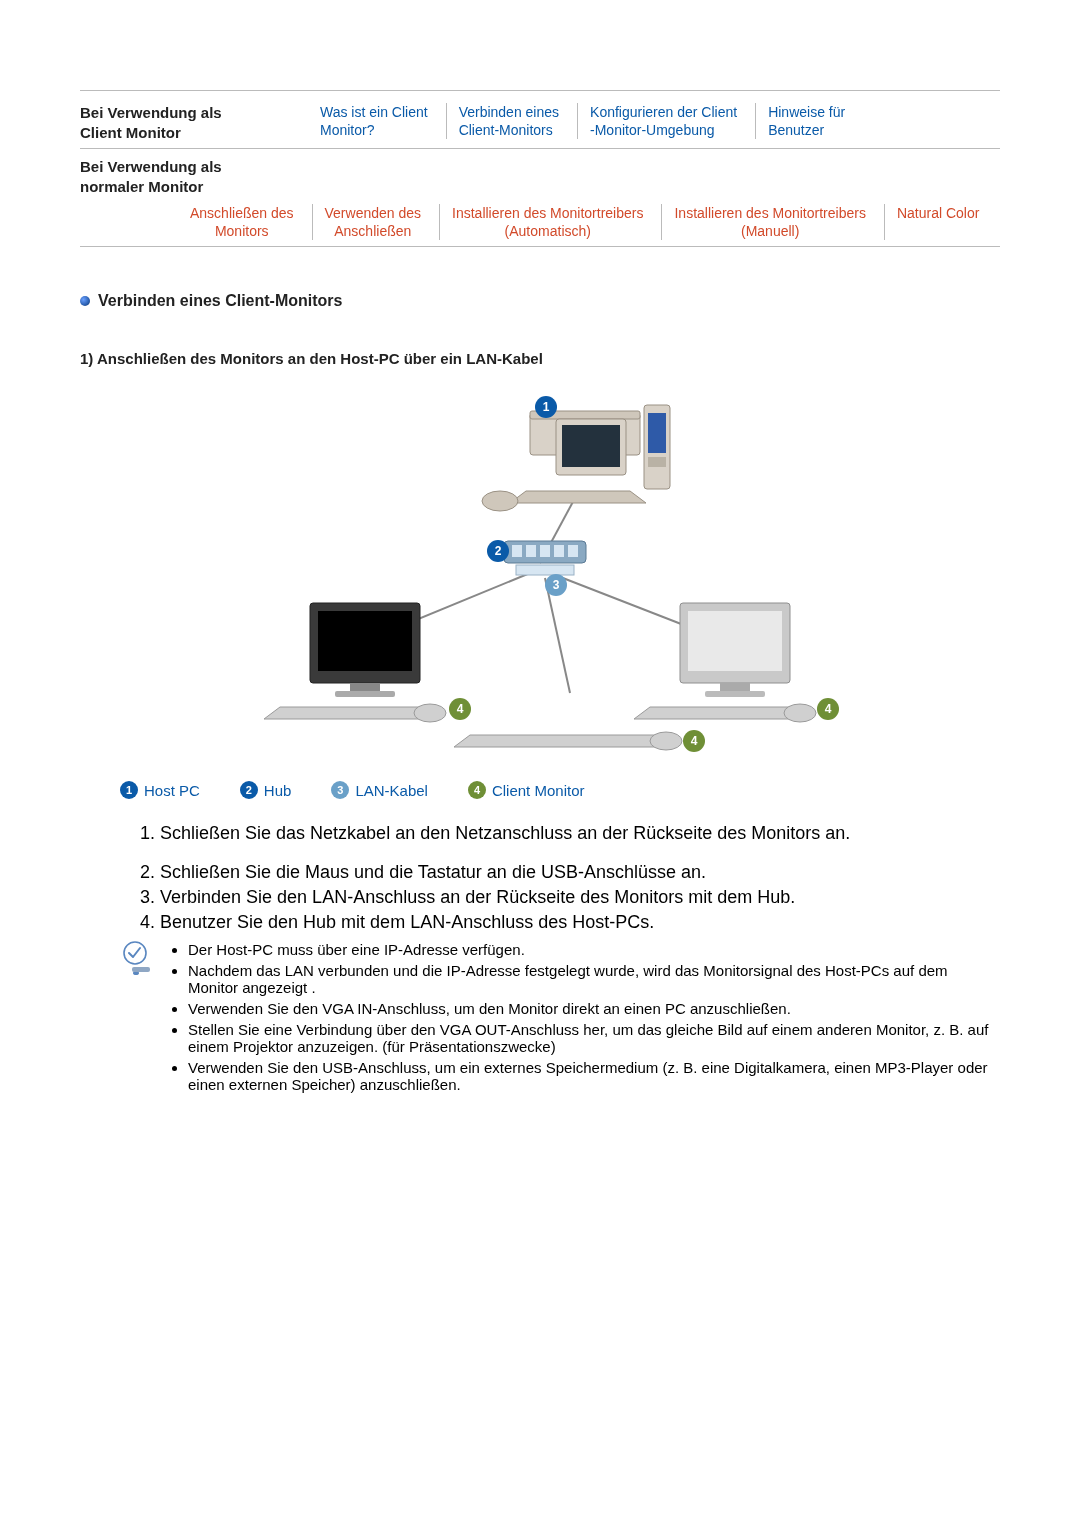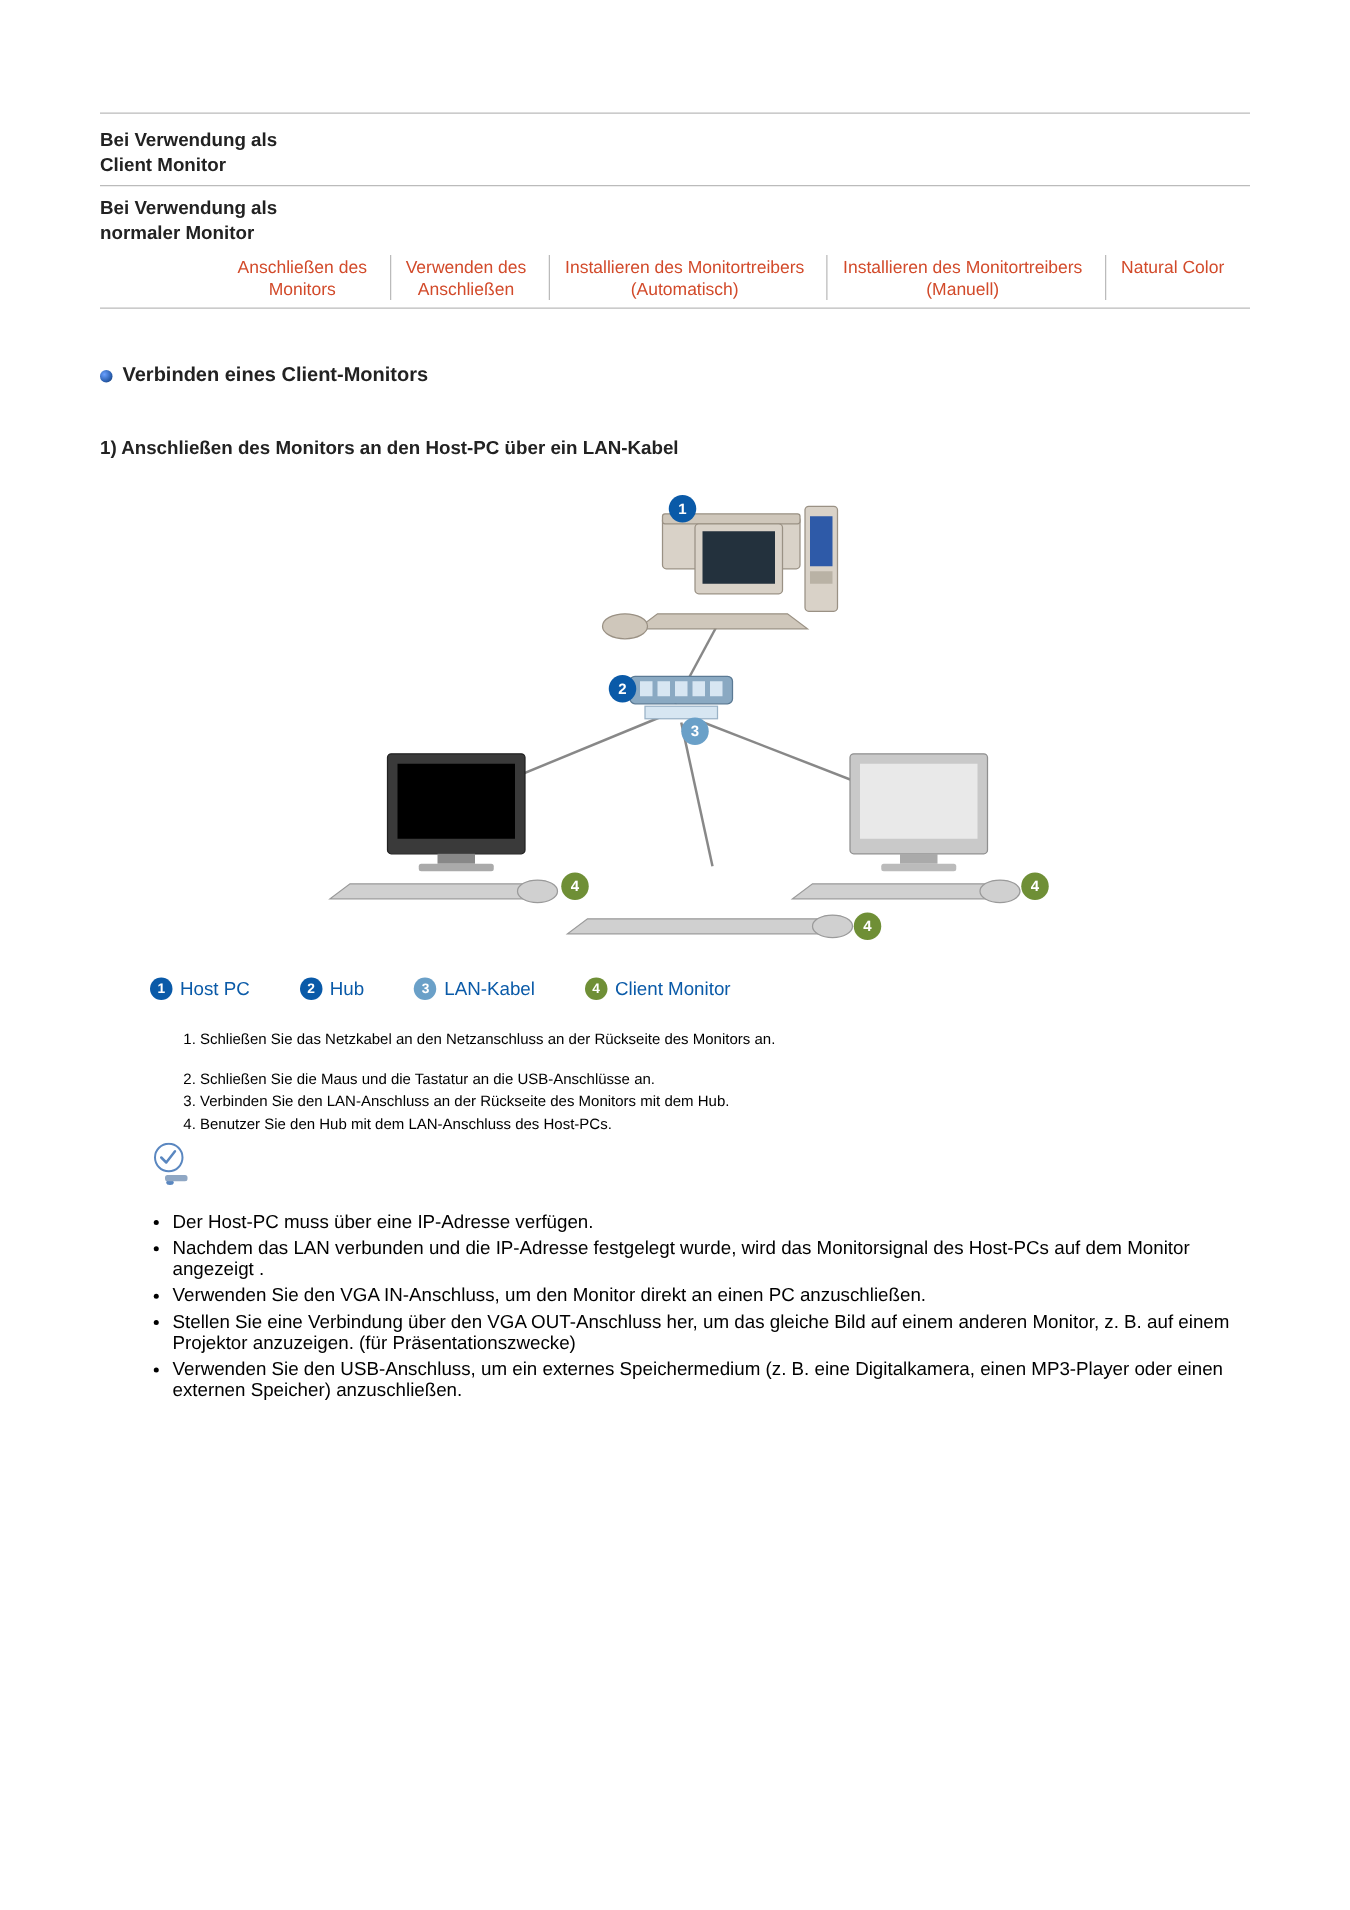--- a/index.html
+++ b/index.html
@@ -73,37 +73,47 @@
   .badge {
     display:inline-flex; width:18px; height:18px; border-radius:50%;
     color:#fff; font-size:11px; font-weight:bold;
     align-items:center; justify-content:center;
   }
   .b1 { background:#0a5aa8; }
   .b2 { background:#0a5aa8; }
   .b3 { background:#6aa0c8; }
   .b4 { background:#6f8f36; }
   .blue-text { color:#0a5aa8; }
-  .steps { font-size:12px; margin: 24px 0 6px 40px; }
+  .steps { font-size:18px; margin: 24px 0 6px 40px; }
   .steps li { margin-bottom:4px; }
   .steps li.sp { margin-bottom:18px; }
-  .note-row { display:flex; gap:14px; margin: 8px 0 0 40px; flex-direction: column; }
+  .note-row { display:flex; gap:14px; margin: 8px 0 0 40px; }
   .check-icon { flex:0 0 36px; }
   .bullets { font-size:15px; margin:0; padding-left:18px; }
   .bullets li { margin-bottom:4px; }
 </style>
 </head>
 <body>
 
 <div class="page">
 
   <hr class="top-rule">
   <div class="section-heads-row">
     <div class="row-label" style="white-space:pre-line">Bei Verwendung als
 Client Monitor</div>
+    <div class="tabs-row">
+      <a class="tab" style="white-space:pre-line">Was ist ein Client
+Monitor?</a>
+      <a class="tab" style="white-space:pre-line">Verbinden eines
+Client-Monitors</a>
+      <a class="tab" style="white-space:pre-line">Konfigurieren der Client
+-Monitor-Umgebung</a>
+      <a class="tab" style="white-space:pre-line">Hinweise für
+Benutzer</a>
+    </div>
   </div>
   <hr class="thin">
   <div style="padding:8px 0 2px 0">
     <div class="row-label" style="white-space:pre-line">Bei Verwendung als
 normaler Monitor</div>
   </div>
   <div class="tabs-row2">
     <a class="tab2" style="white-space:pre-line">Anschließen des
 Monitors</a>
     <a class="tab2" style="white-space:pre-line">Verwenden des

